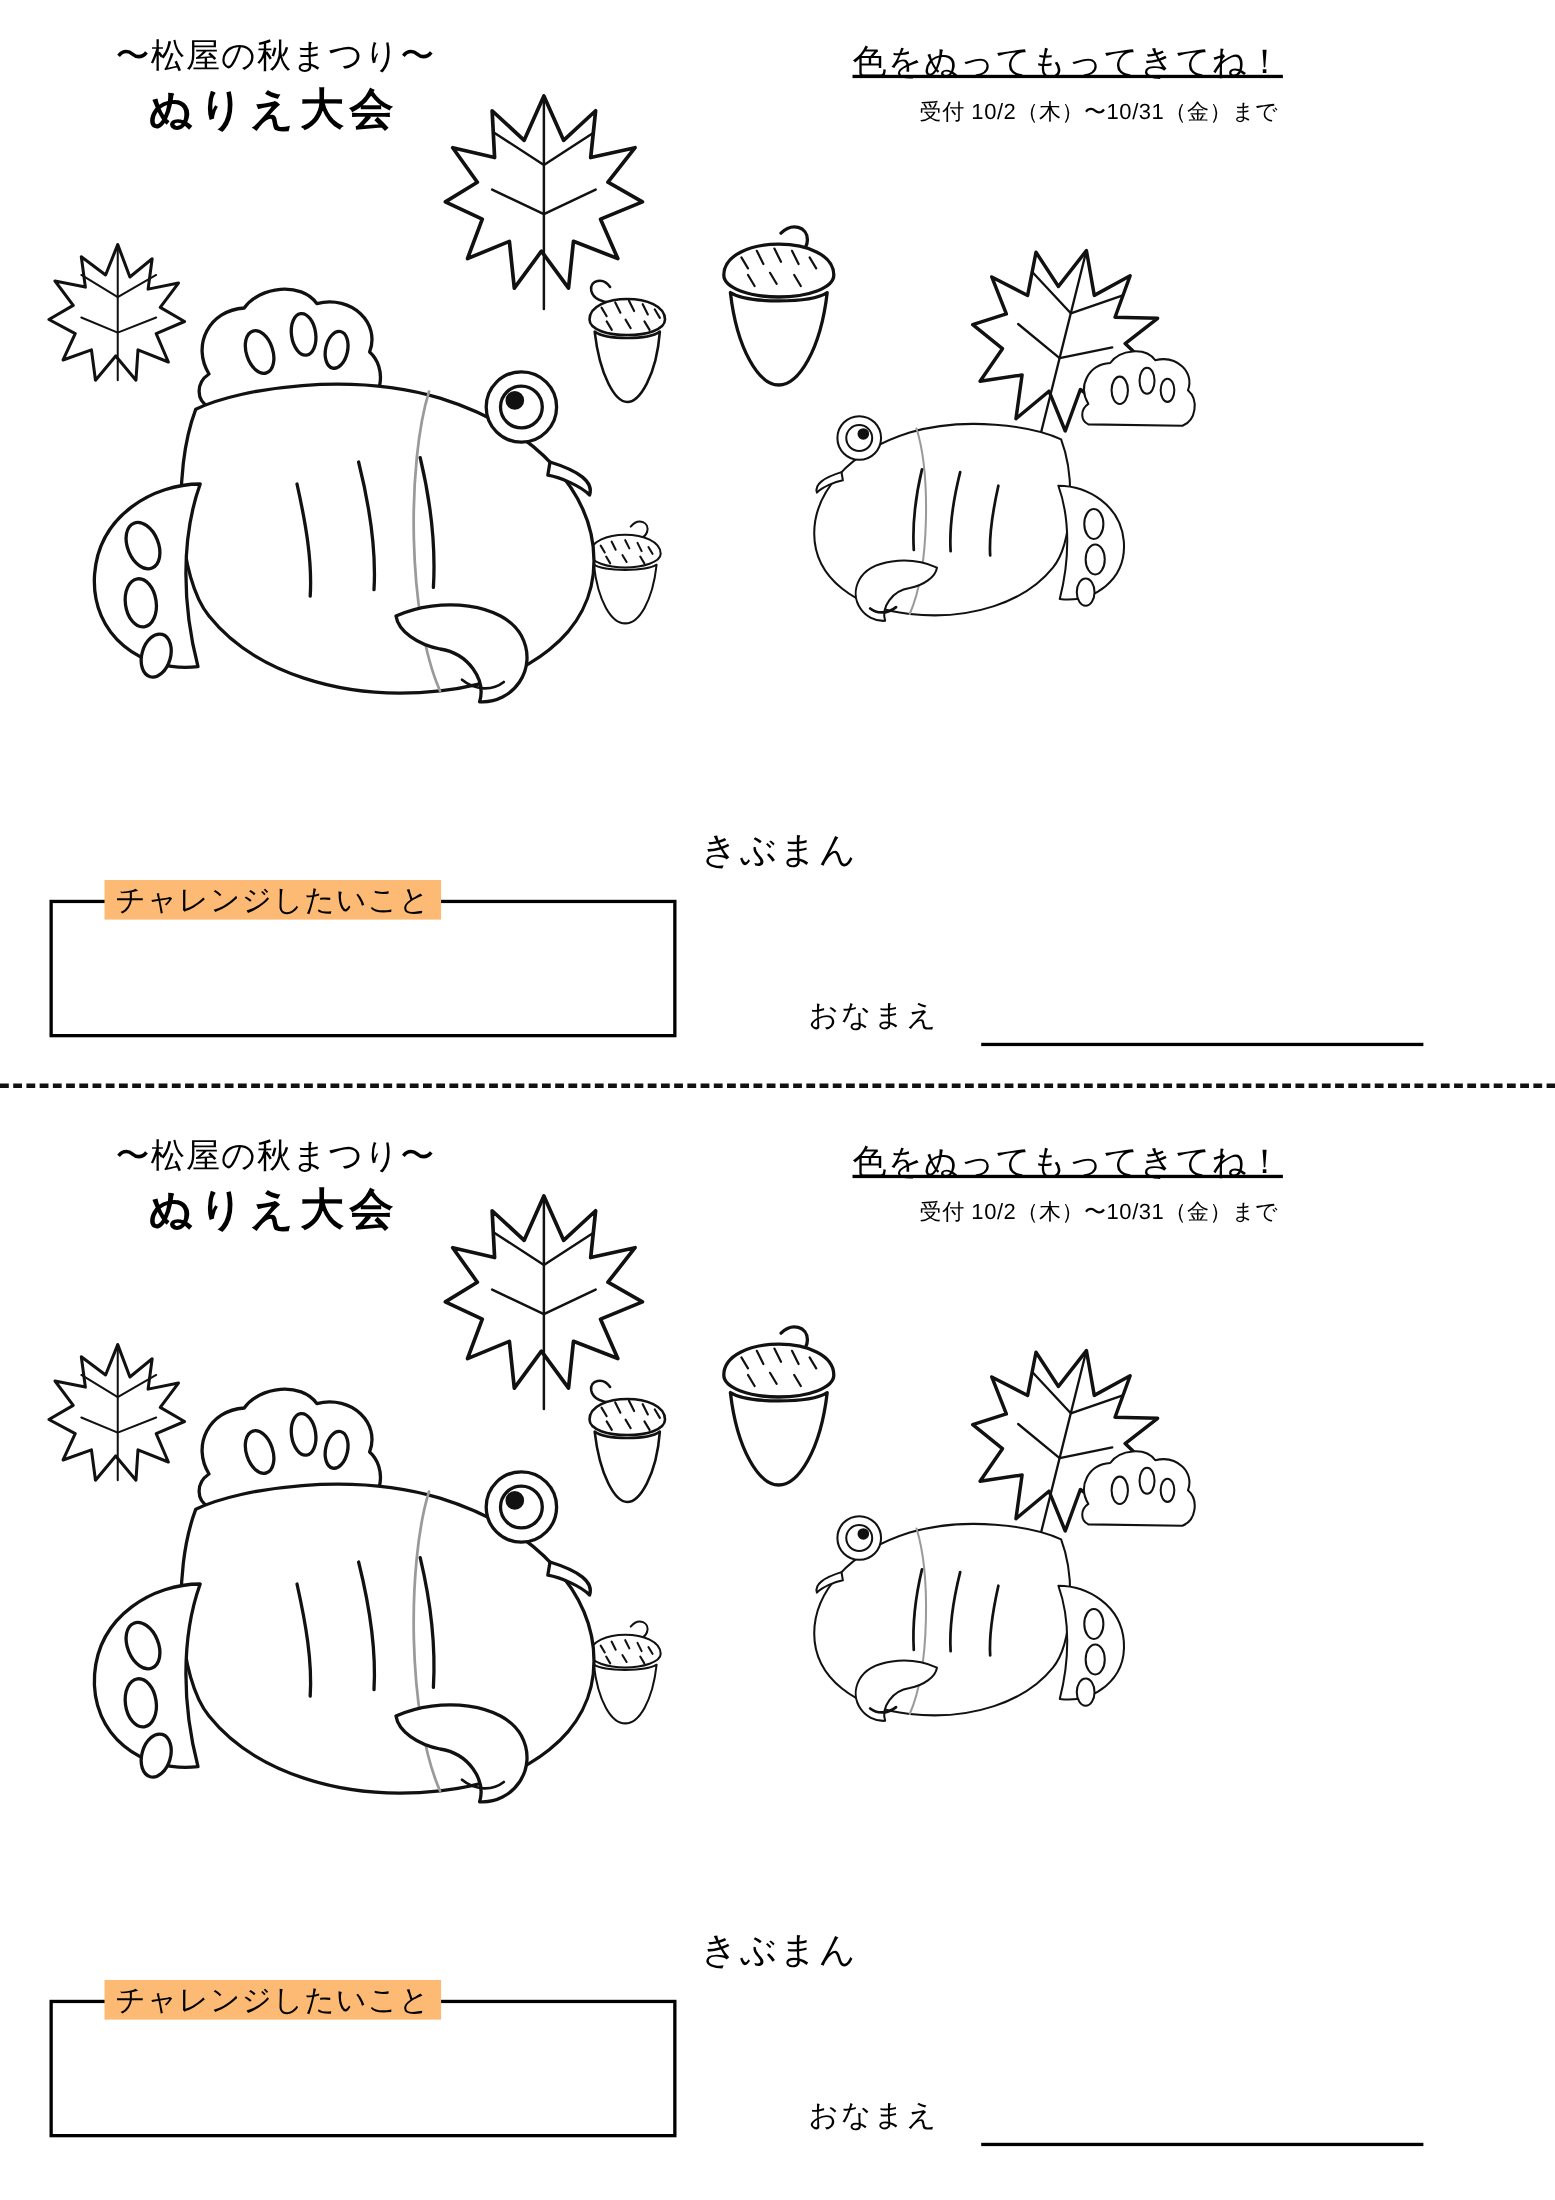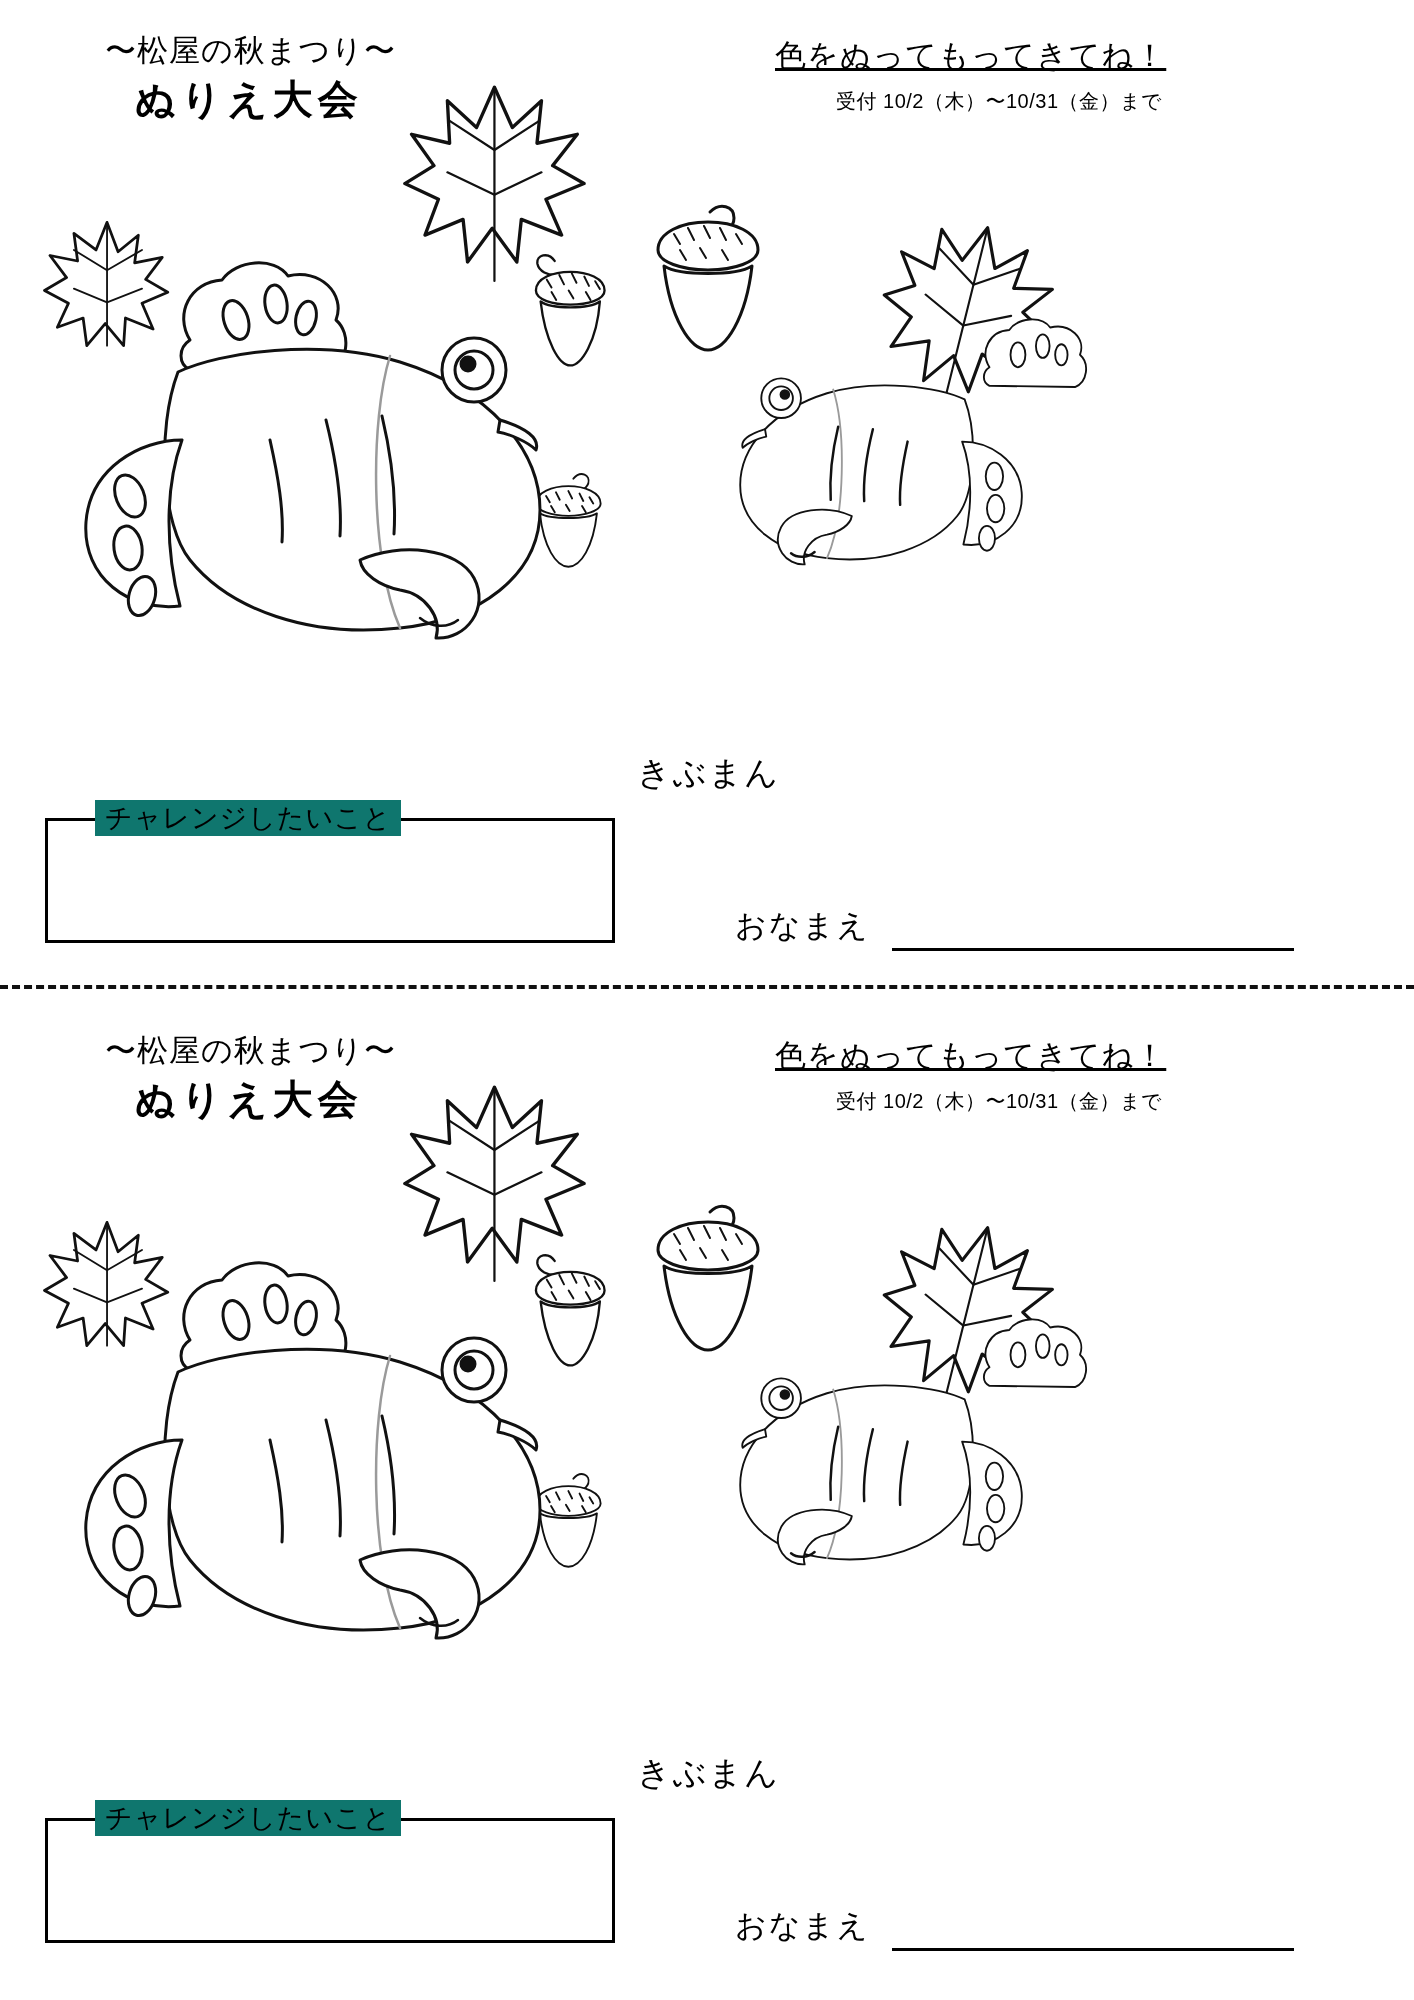--- a/index.html
+++ b/index.html
@@ -80,31 +80,31 @@
     width: 570px;
     height: 125px;
     border: 3px solid #000;
     box-sizing: border-box;
   }
   .challenge-label {
     position: absolute;
     left: 95px;
     top: 800px;
     font-size: 27px;
-    background: #0f766e;
+    background: #fdba74;
     padding: 0 10px;
     letter-spacing: 1px;
     white-space: nowrap;
   }
   
   .name-label {
     position: absolute;
     left: 735px;
     top: 905px;
-    font-size: 31px;
+    font-size: 27px;
     letter-spacing: 2px;
     white-space: nowrap;
   }
   .name-line {
     position: absolute;
     left: 892px;
     top: 948px;
     width: 462px;
     height: 0;
     border-bottom: 3px solid #000;

